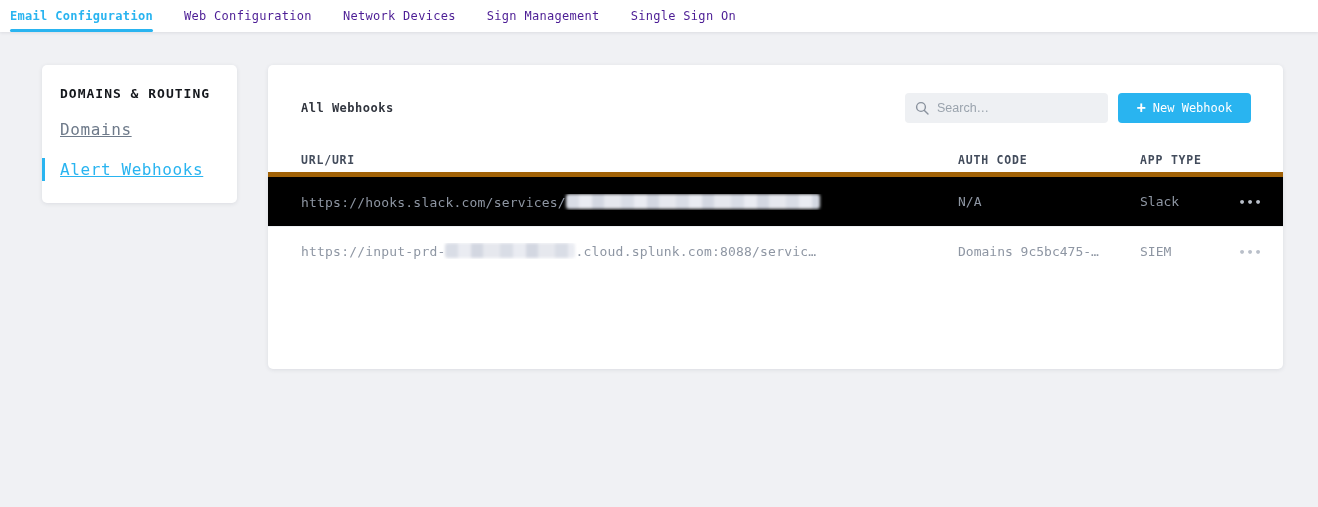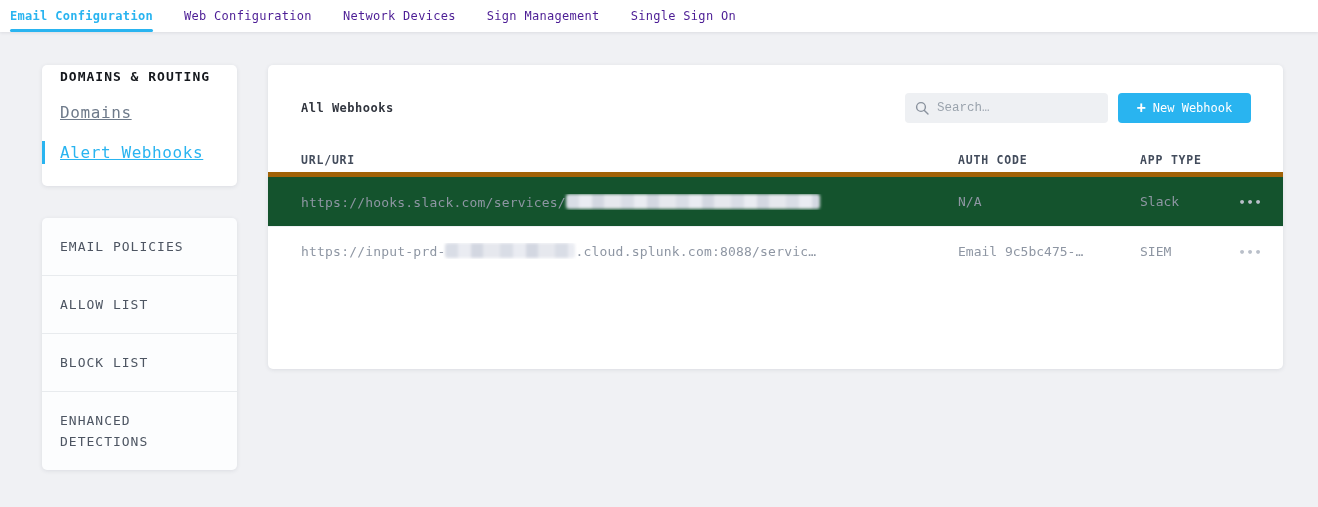--- a/index.html
+++ b/index.html
@@ -49,21 +49,21 @@
     align-items: flex-start;
     padding: 33px 35px 0 42px;
   }
   .sidebar { width: 195px; flex: 0 0 195px; }
 
   .card {
     background: #ffffff;
     border-radius: 5px;
     box-shadow: 0 1px 4px rgba(40,50,70,0.10);
   }
-  .routing-card { padding: 4px 0 22px 0; margin-bottom: 32px; }
+  .routing-card { padding: 21px 0 22px 0; margin-bottom: 17px; }
   .routing-card .card-title {
     font-size: 13px;
     font-weight: bold;
     letter-spacing: 1px;
     color: #15181d;
     padding: 0 18px;
     white-space: nowrap;
   }
   .side-item {
     margin-top: 17px;
@@ -125,21 +125,21 @@
     height: 30px;
     background: #eef0f3;
     border-radius: 4px;
     padding: 0 10px;
   }
   .search-box svg { flex: 0 0 auto; margin-right: 8px; }
   .search-box input {
     border: none;
     outline: none;
     background: transparent;
-    font-family: Liberation Mono, monospace;
+    font-family: Liberation Sans, sans-serif;
     font-size: 12.5px;
     color: #4d7c0f;
     width: 100%;
   }
   .search-box input::placeholder { color: #9aa3ad; }
 
   .new-webhook-btn {
     height: 30px;
     min-width: 133px;
     background: #29b4f0;
@@ -169,21 +169,21 @@
     height: 30px;
     border-bottom: 5px solid #a16207;
   }
   .t-head .cell {
     font-size: 11.5px;
     font-weight: bold;
     letter-spacing: 0.8px;
     color: #434c5c;
   }
   .t-body-row { height: 49px; font-size: 13px; color: #8e96a3; }
-  .t-body-row.alt { background: #14532d; }
+  .t-body-row.alt { background: #000000; }
   .t-body-row + .t-body-row { border-top: 1px solid #eef1f4; }
 
   .cell { overflow: hidden; white-space: nowrap; }
   .col-url  { flex: 1 1 auto; padding-right: 20px; letter-spacing: 0.2px; }
   .col-auth { flex: 0 0 182px; margin-left: 45px; }
   .col-app  { flex: 0 0 78px; }
   .col-menu { flex: 0 0 45px; text-align: right; overflow: visible; }
 
   .redact {
     display: inline-block;
@@ -224,26 +224,20 @@
 <div class="page-body">
 
   <aside class="sidebar">
 
     <div class="card routing-card">
       <div class="card-title">DOMAINS &amp; ROUTING</div>
       <div class="side-item">Domains</div>
       <div class="side-item active">Alert Webhooks</div>
     </div>
 
-    <div class="card section-card">
-      <div class="section-item">EMAIL POLICIES</div>
-      <div class="section-item">ALLOW LIST</div>
-      <div class="section-item">BLOCK LIST</div>
-      <div class="section-item">ENHANCED DETECTIONS</div>
-    </div>
 
   </aside>
 
   <section class="main-panel">
 
     <div class="panel-header">
       <h1 class="panel-title">All Webhooks</h1>
 
       <div class="header-actions">
         <div class="search-box">
@@ -278,21 +272,21 @@
         <div class="cell col-app">Slack</div>
         <div class="cell col-menu">
           <span class="row-menu">•••</span>
         </div>
       </div>
 
       <div class="t-row t-body-row">
         <div class="cell col-url">
           <span>https://input-prd-</span><span class="redact redact-b"></span><span>.cloud.splunk.com:8088/servic…</span>
         </div>
-        <div class="cell col-auth">Email 9c5bc475-…</div>
+        <div class="cell col-auth">Domains 9c5bc475-…</div>
         <div class="cell col-app">SIEM</div>
         <div class="cell col-menu">
           <span class="row-menu">•••</span>
         </div>
       </div>
 
     </div>
   </section>
 
 </div>

